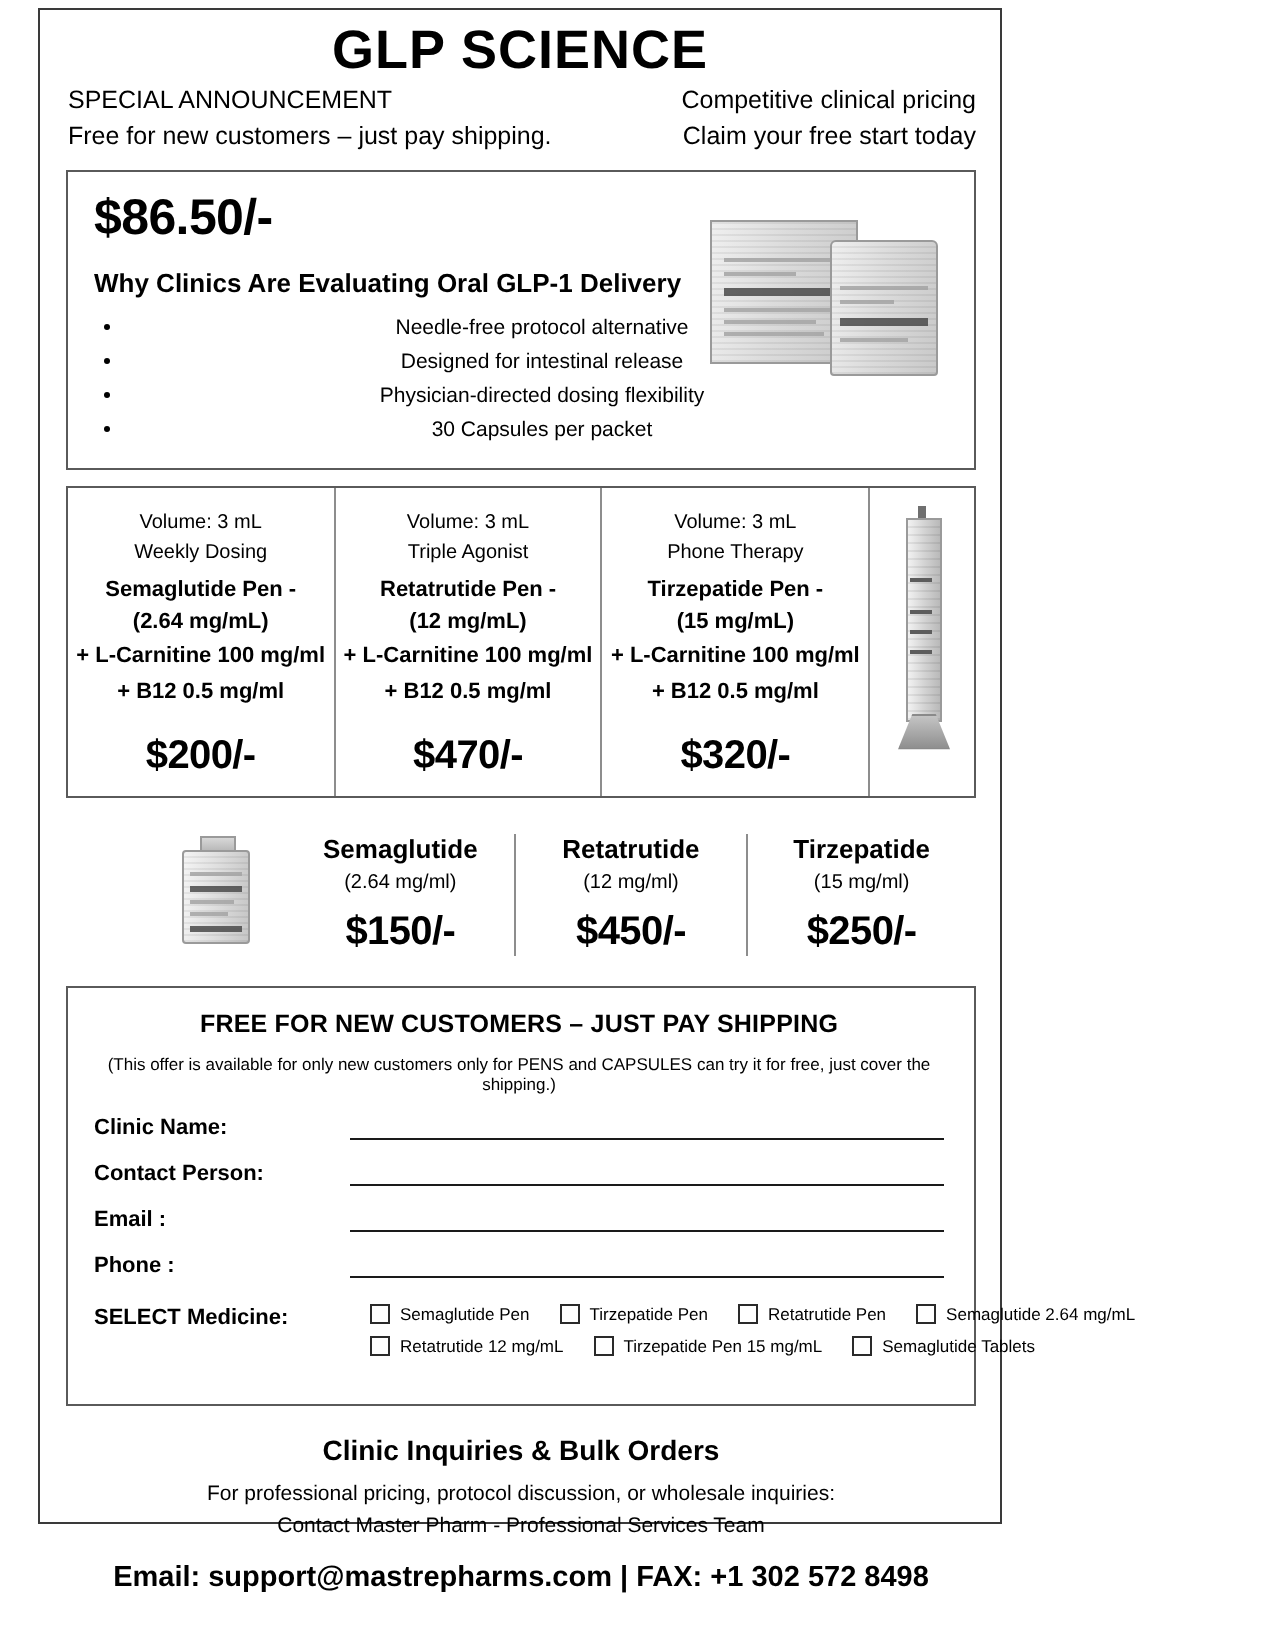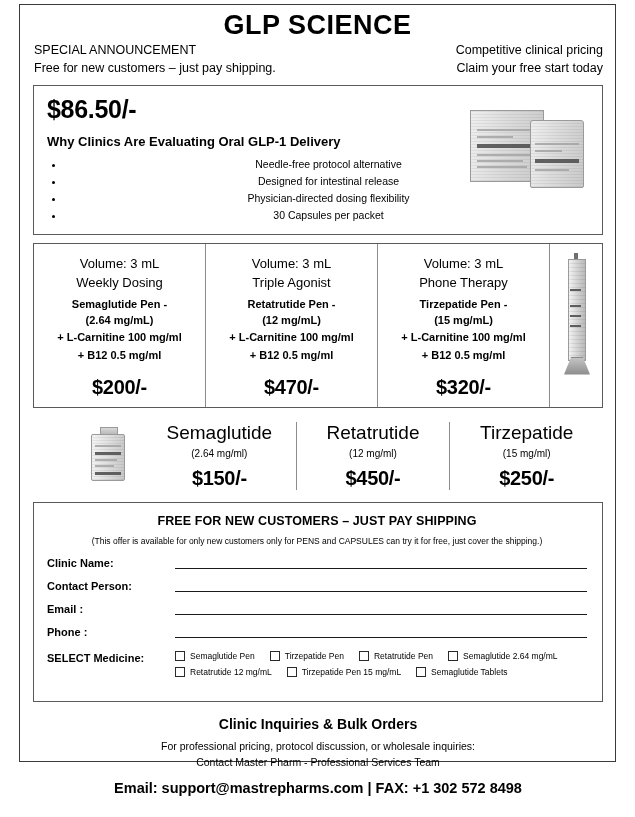--- a/index.html
+++ b/index.html
@@ -22,21 +22,21 @@
     height: 817px;
     box-sizing: border-box;
     padding: 0;
   }
 
   
   .frame {
     position: absolute;
     left: 19px;
     top: 4px;
-    width: 597px;
+    width: 482px;
     height: 758px;
     box-sizing: border-box;
     border: 1px solid #3a3a3a;
     background: #ffffff;
     padding: 0 8px;
   }
 
   
   .title {
     text-align: center;
@@ -129,21 +129,21 @@
   }
   .pen-col {
     flex: 1 1 0;
     text-align: center;
     padding: 10px 4px 8px 4px;
     box-sizing: border-box;
   }
   .pen-col + .pen-col { border-left: 1px solid #8d8d8d; }
   .pen-col .vol,
   .pen-col .mode {
-    font-size: 13px;
+    font-size: 10px;
     line-height: 1.5;
   }
   .pen-col .name {
     font-size: 11px;
     font-weight: bold;
     margin-top: 5px;
   }
   .pen-col .conc,
   .pen-col .add {
     font-size: 11px;
@@ -249,22 +249,22 @@
     border-radius: 2px;
   }
   .vial-col {
     flex: 1 1 0;
     text-align: center;
     padding: 0 4px;
     box-sizing: border-box;
   }
   .vial-col + .vial-col { border-left: 1px solid #8d8d8d; }
   .vial-col .vname {
-    font-size: 19px;
-    font-weight: normal;
+    font-size: 13px;
+    font-weight: bold;
   }
   .vial-col .vconc {
     font-size: 10px;
     line-height: 1.9;
   }
   .vial-col .vprice {
     font-size: 20px;
     font-weight: bold;
     margin-top: 4px;
     letter-spacing: -0.3px;
@@ -298,20 +298,21 @@
   }
   .field .fline {
     flex: 1 1 auto;
     border-bottom: 1px solid #1a1a1a;
     height: 13px;
   }
   .selectrow {
     display: flex;
     align-items: flex-start;
     margin-top: 13px;
+    gap: 10px;
   }
   .selectrow .flabel {
     flex: 0 0 128px;
     font-size: 11px;
     font-weight: bold;
     padding-top: 1px;
   }
   .opts { flex: 1 1 auto; }
   .optline {
     display: flex;

